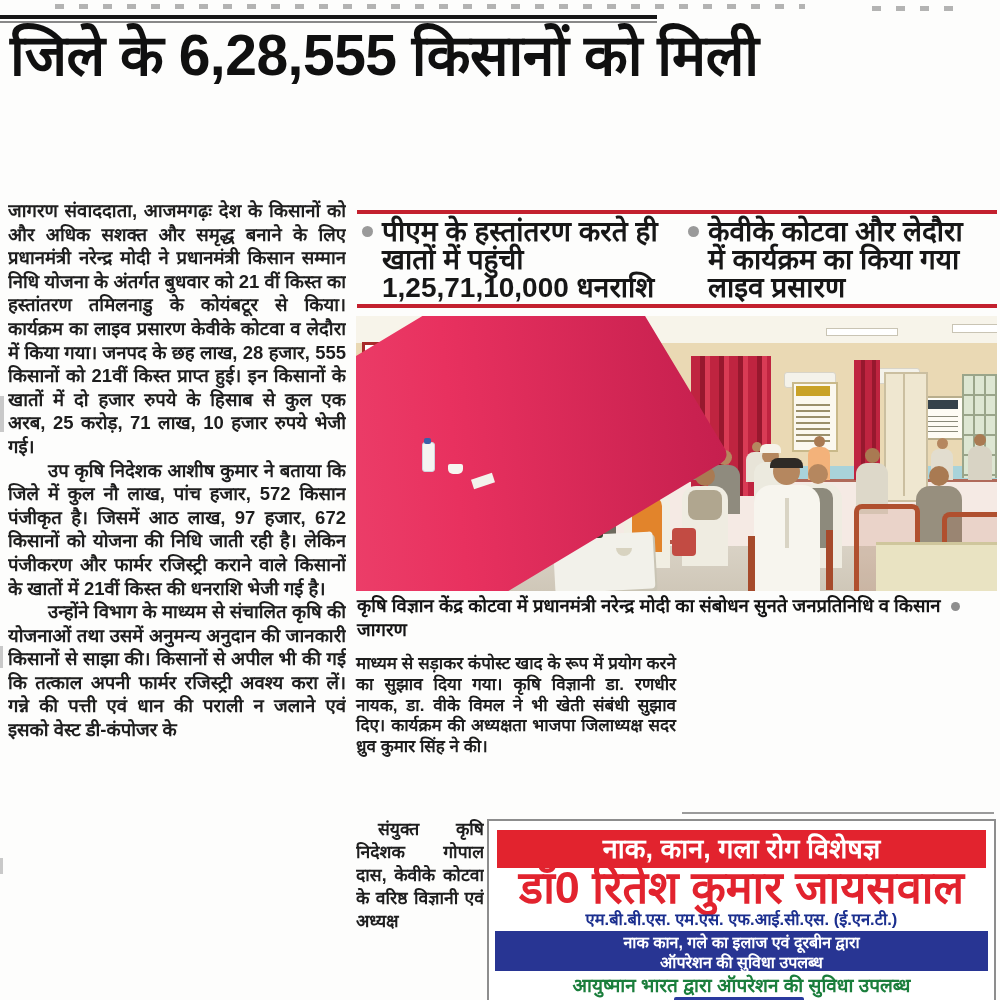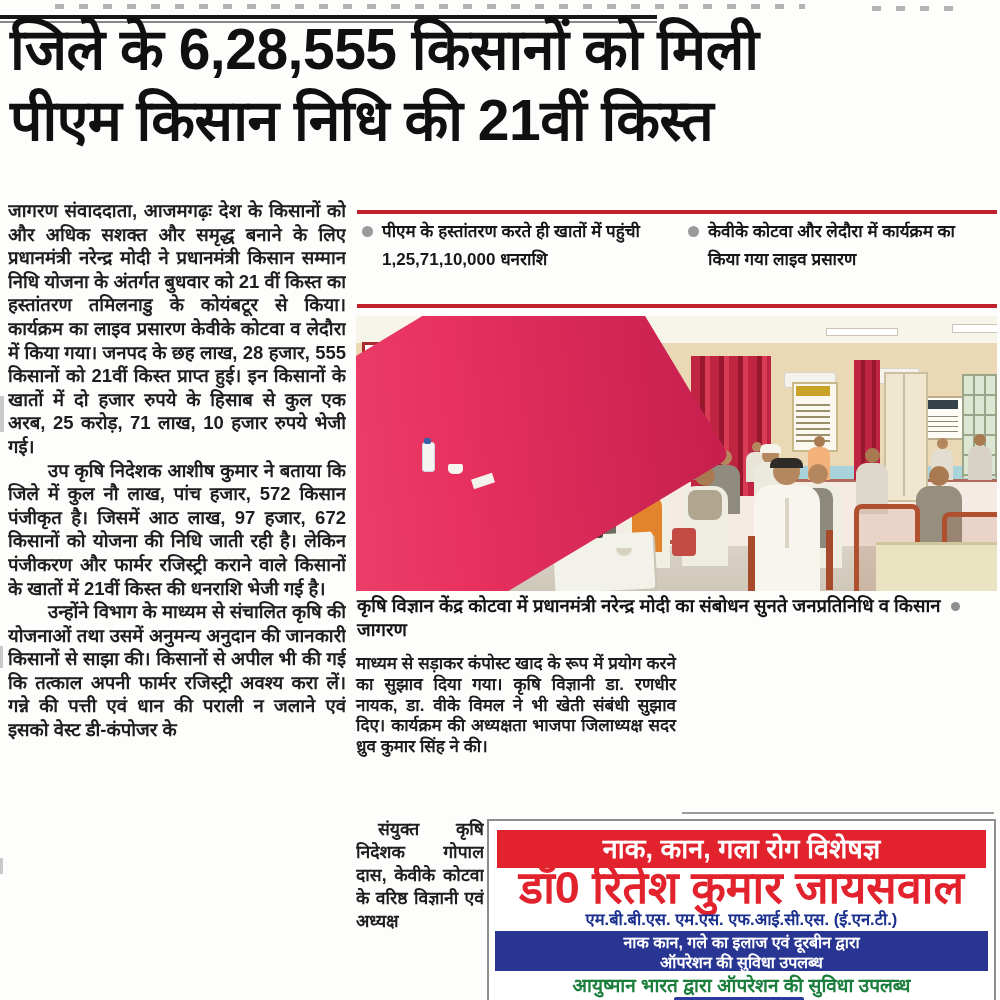--- a/index.html
+++ b/index.html
@@ -7,36 +7,36 @@
         font-family:"Liberation Sans","DejaVu Sans",sans-serif;color:#1d1d1d;}
 
   
   .cut-dashes{position:absolute;height:5px;opacity:.55;
      background:repeating-linear-gradient(90deg,#777 0 9px,transparent 9px 24px);}
   .top-rule{position:absolute;left:0;top:15px;width:657px;height:4px;background:#161616;}
   .top-rule2{position:absolute;left:0;top:21px;width:657px;height:2px;background:#4a4a4a;opacity:.65;}
   .edge-mark{position:absolute;background:#c9c9c9;}
 
   
-  .headline{position:absolute;left:10px;top:14px;width:985px;margin:0;
+  .headline{position:absolute;left:10px;top:20px;width:985px;margin:0;
      font-size:57px;line-height:71px;font-weight:700;color:#101010;letter-spacing:-.5px;}
 
   
   .bodytxt{position:absolute;text-align:justify;color:#1e1e1e;font-weight:600;}
   .leftcol{left:8px;top:199px;width:338px;height:800px;font-size:18.5px;line-height:23.6px;overflow:hidden;}
   .leftcol p{margin:0;}
   .leftcol p.ind{text-indent:40px;}
   .midcol{left:356px;top:646px;width:320px;font-size:17px;line-height:20.8px;margin-top:8px;}
   .rightcol{left:682px;top:643px;width:313px;font-size:18px;line-height:23.4px;}
   .narrowcol{left:356px;top:818px;width:128px;height:180px;font-size:17.5px;line-height:23px;overflow:hidden;text-indent:22px;}
   .divider{left:682px;top:812px;width:312px;height:2px;background:#9a9a9a;position:absolute;}
 
   
   .hl-rule{position:absolute;left:357px;width:640px;height:4px;background:#c3202e;}
-  .hl-item{position:absolute;top:218px;display:flex;gap:9px;font-size:17px;line-height:28px;font-weight:700;color:#171717;}
+  .hl-item{position:absolute;top:218px;display:flex;gap:9px;font-size:28px;line-height:28px;font-weight:700;color:#171717;}
   .hl-dot{flex:0 0 auto;width:11px;height:11px;border-radius:50%;background:#9a9a9a;margin-top:8px;}
 
   
   .photo{left:356px;top:316px;width:641px;height:275px;overflow:hidden;background:#efe7d2;position:absolute;}
   .caption{position:absolute;left:357px;top:594px;width:640px;font-size:18.5px;line-height:23.5px;font-weight:700;color:#141414;}
   .cap-dot{display:inline-block;width:9px;height:9px;border-radius:50%;background:#8e8e8e;margin:0 6px 1px 10px;}
 
   
   .ad{left:487px;top:819px;width:509px;height:181px;background:#ffffff;position:absolute;
       border:2px solid #8d8d8d;border-bottom:none;box-sizing:border-box;text-align:center;}
@@ -58,21 +58,21 @@
 <div class="page">
 
   <div class="cut-dashes" style="left:55px;top:4px;width:750px;"></div>
   <div class="cut-dashes" style="left:872px;top:6px;width:90px;"></div>
   <div class="top-rule"></div>
   <div class="top-rule2"></div>
   <div class="edge-mark" style="left:0;top:396px;width:4px;height:36px;"></div>
   <div class="edge-mark" style="left:0;top:646px;width:3px;height:22px;"></div>
   <div class="edge-mark" style="left:0;top:858px;width:3px;height:16px;"></div>
 
-  <h1 class="headline"><span>जिले के 6,28,555 किसानों को मिली</span><br><span>पीएम किसान निधि की 21वीं किस्त</span></h1>
+  <h1 class="headline"><span>जिले के 6,28,555 किसानों को मिली</span><br></h1>
 
   <div class="bodytxt leftcol">
     <p><b>जागरण संवाददाता, आजमगढ़ः</b>
       <span>देश के किसानों को और अधिक सशक्त और समृद्ध बनाने के लिए प्रधानमंत्री नरेन्द्र मोदी ने प्रधानमंत्री किसान सम्मान निधि योजना के अंतर्गत बुधवार को 21 वीं किस्त का हस्तांतरण तमिलनाडु के कोयंबटूर से किया। कार्यक्रम का लाइव प्रसारण केवीके कोटवा व लेदौरा में किया गया। जनपद के छह लाख, 28 हजार, 555 किसानों को 21वीं किस्त प्राप्त हुई। इन किसानों के खातों में दो हजार रुपये के हिसाब से कुल एक अरब, 25 करोड़, 71 लाख, 10 हजार रुपये भेजी गई।</span></p>
     <p class="ind">उप कृषि निदेशक आशीष कुमार ने बताया कि जिले में कुल नौ लाख, पांच हजार, 572 किसान पंजीकृत है। जिसमें आठ लाख, 97 हजार, 672 किसानों को योजना की निधि जाती रही है। लेकिन पंजीकरण और फार्मर रजिस्ट्री कराने वाले किसानों के खातों में 21वीं किस्त की धनराशि भेजी गई है।</p>
     <p class="ind">उन्होंने विभाग के माध्यम से संचालित कृषि की योजनाओं तथा उसमें अनुमन्य अनुदान की जानकारी किसानों से साझा की। किसानों से अपील भी की गई कि तत्काल अपनी फार्मर रजिस्ट्री अवश्य करा लें। गन्ने की पत्ती एवं धान की पराली न जलाने एवं इसको वेस्ट डी-कंपोजर के</p>
   </div>
 
   <div class="hl-rule" style="top:210px;"></div>
   <div class="hl-item" style="left:362px;width:305px;">

